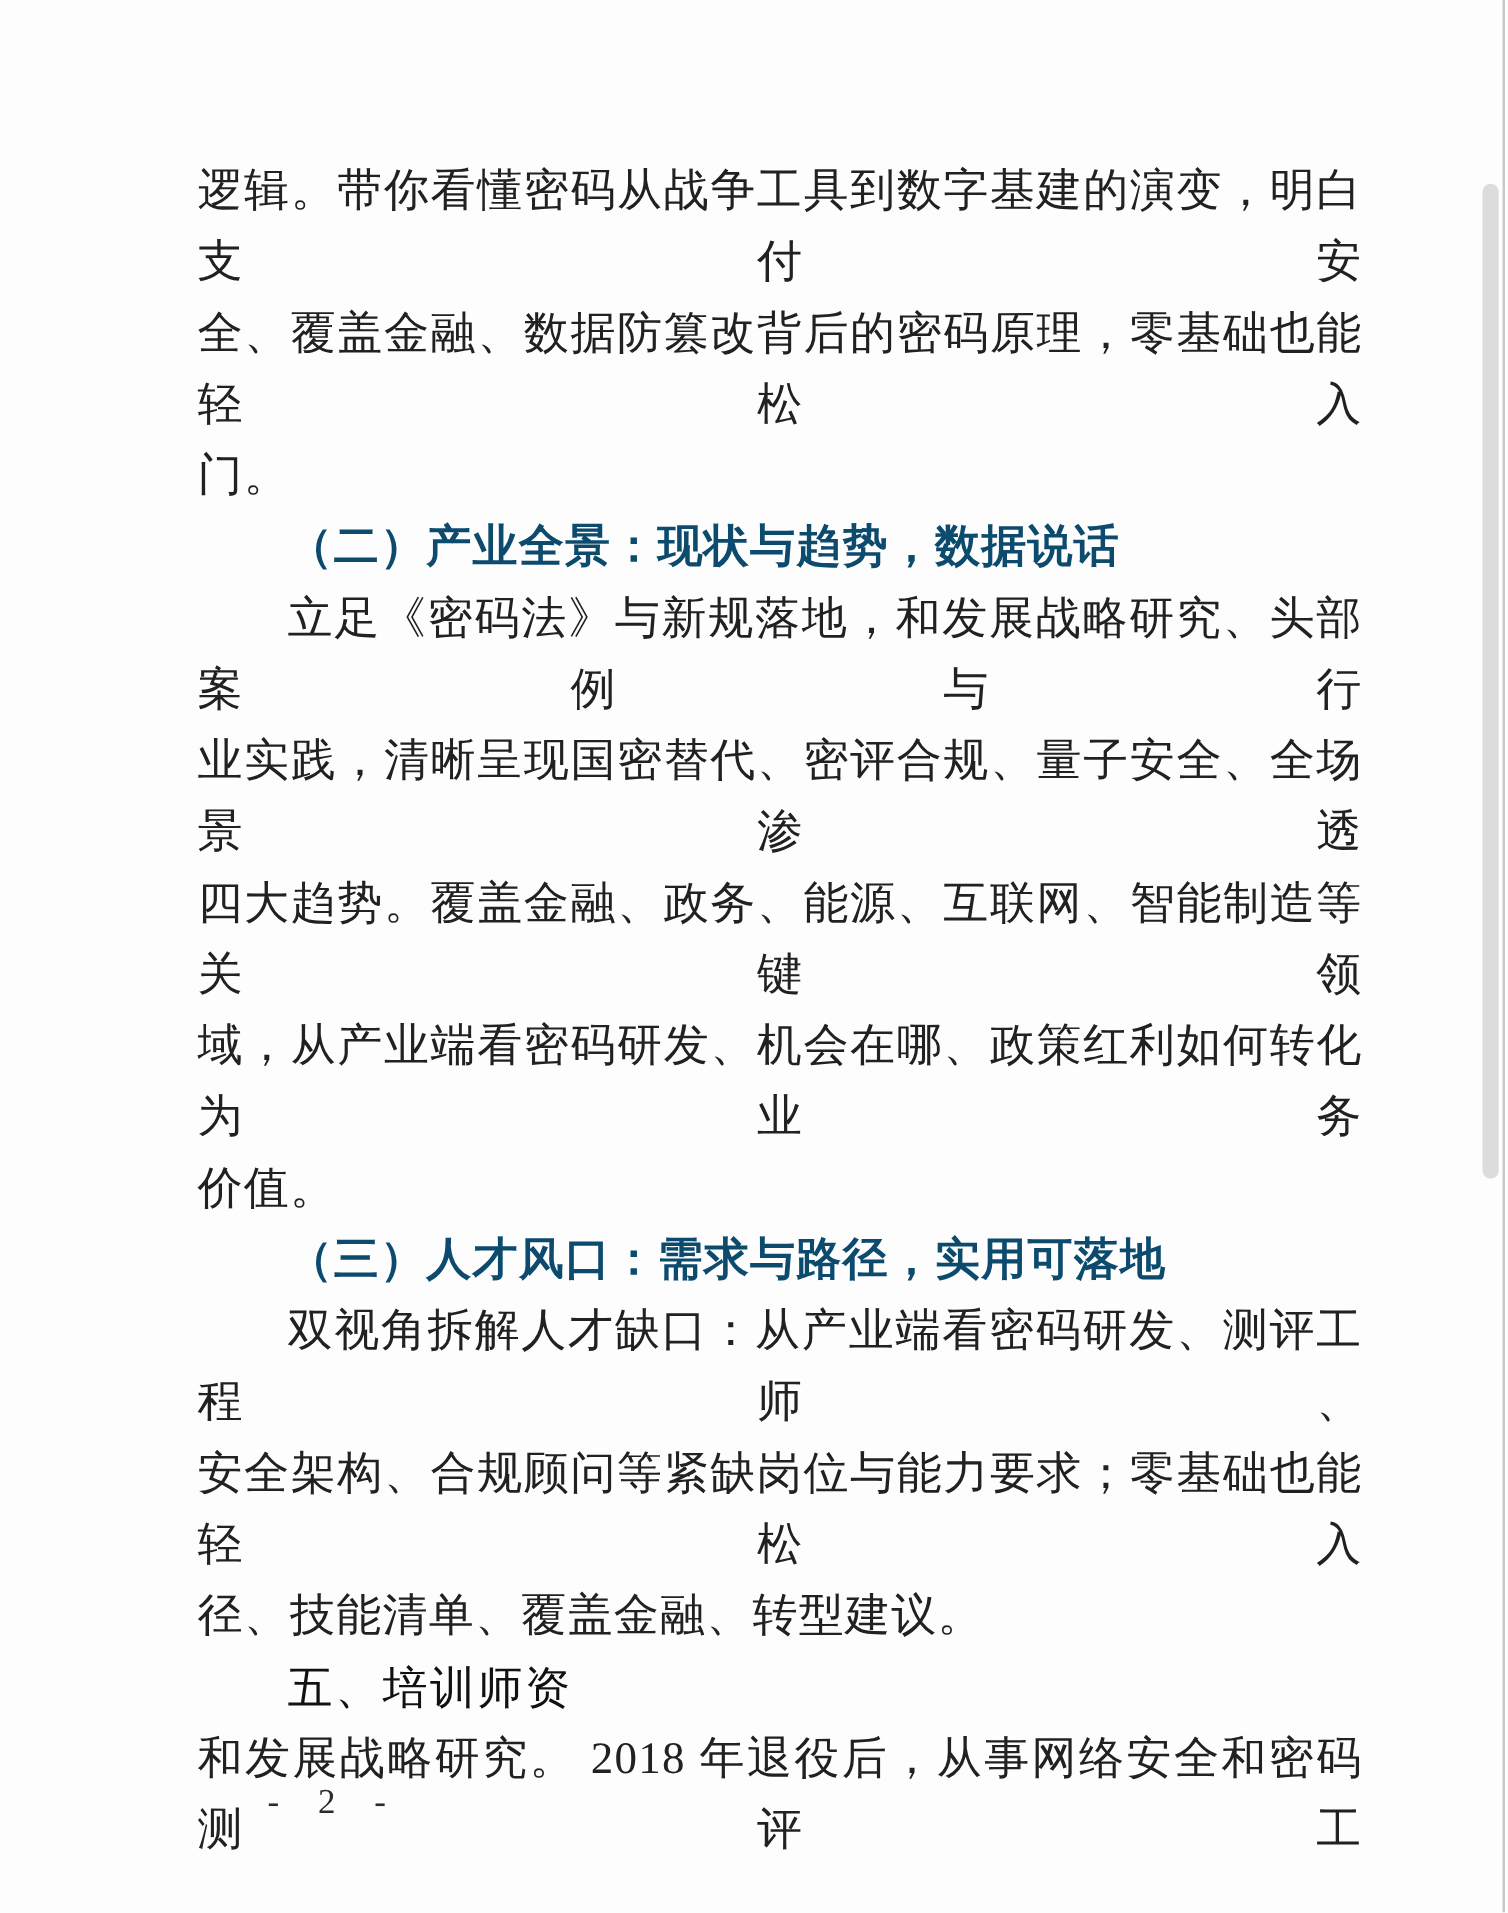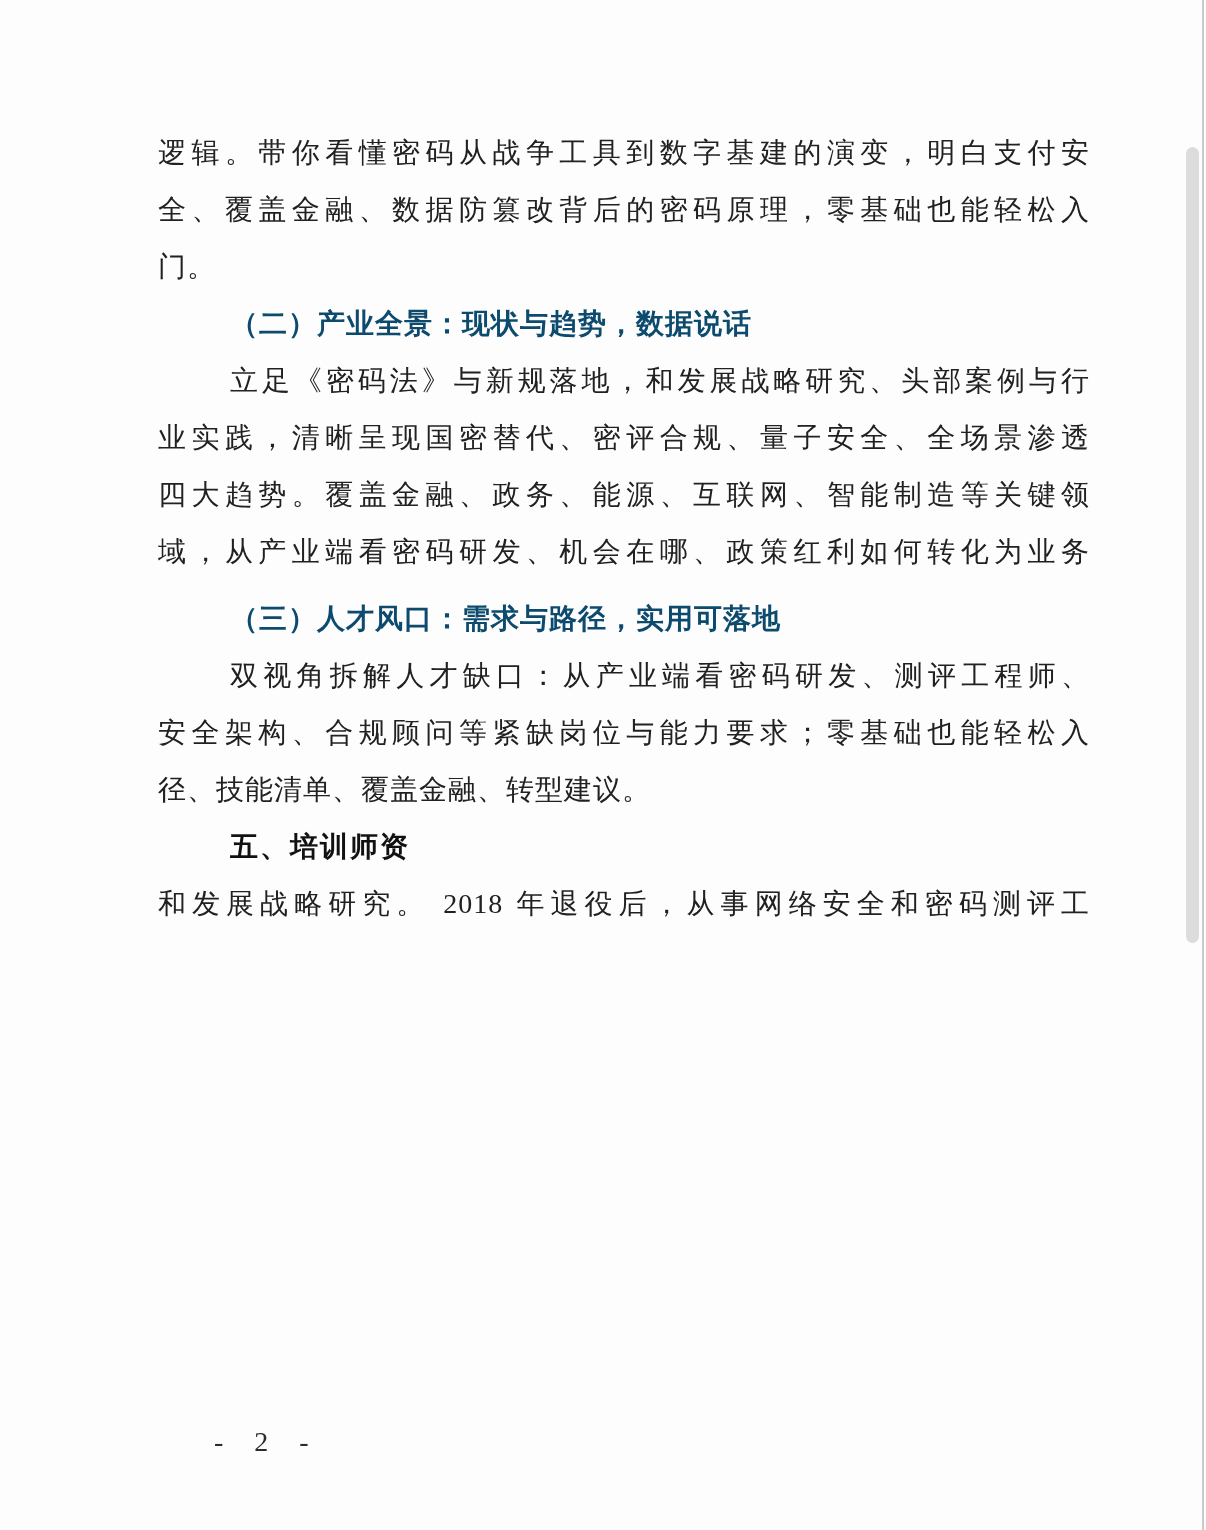--- a/index.html
+++ b/index.html
@@ -12,41 +12,41 @@
     font-family: "Liberation Serif", "DejaVu Serif", serif;
     color: #212121;
   }
   .doc {
     position: absolute;
     left: 158px;
     top: 124px;
     width: 932px;
   }
   .line {
-    font-size: 28px;
+    font-size: 36px;
     line-height: 57px;
     letter-spacing: 1px;
   }
   .fill {
     text-align: justify;
     text-align-last: justify;
     text-justify: inter-character;
   }
   .indent { text-indent: 72px; }
   .h-serif {
     font-weight: bold;
     color: #0c4a6e;
   }
   .h-hei {
     font-family: "Liberation Sans", "DejaVu Sans", sans-serif;
-    font-weight: bold;
+    font-weight: normal;
     color: #111;
     letter-spacing: 2px;
   }
-  .gap-top-sm { margin-top: 10px; }
+  .gap-top-sm { }
   .page-num {
     position: absolute;
     left: 214px;
     top: 1426px;
     font-size: 28px;
     letter-spacing: 12px;
     color: #2b2b2b;
   }
   .edge-line {
     position: absolute;
@@ -71,20 +71,21 @@
 
 <div class="doc">
   <div class="line fill">逻辑。带你看懂密码从战争工具到数字基建的演变，明白支付安</div>
   <div class="line fill">全、覆盖金融、数据防篡改背后的密码原理，零基础也能轻松入</div>
   <div class="line">门。</div>
   <div class="line h-serif indent">（二）产业全景：现状与趋势，数据说话</div>
   <div class="line fill indent">立足《密码法》与新规落地，和发展战略研究、头部案例与行</div>
   <div class="line fill">业实践，清晰呈现国密替代、密评合规、量子安全、全场景渗透</div>
   <div class="line fill">四大趋势。覆盖金融、政务、能源、互联网、智能制造等关键领</div>
   <div class="line fill">域，从产业端看密码研发、机会在哪、政策红利如何转化为业务</div>
+  <div class="line">价值。</div>
   <div class="line h-serif indent gap-top-sm">（三）人才风口：需求与路径，实用可落地</div>
   <div class="line fill indent">双视角拆解人才缺口：从产业端看密码研发、测评工程师、</div>
   <div class="line fill">安全架构、合规顾问等紧缺岗位与能力要求；零基础也能轻松入</div>
   <div class="line">径、技能清单、覆盖金融、转型建议。</div>
   <div class="line h-hei indent">五、培训师资</div>
   <div class="line fill">和发展战略研究。 2018 年退役后，从事网络安全和密码测评工</div>
 
 </div>
 
 <div class="page-num">- 2 -</div>

